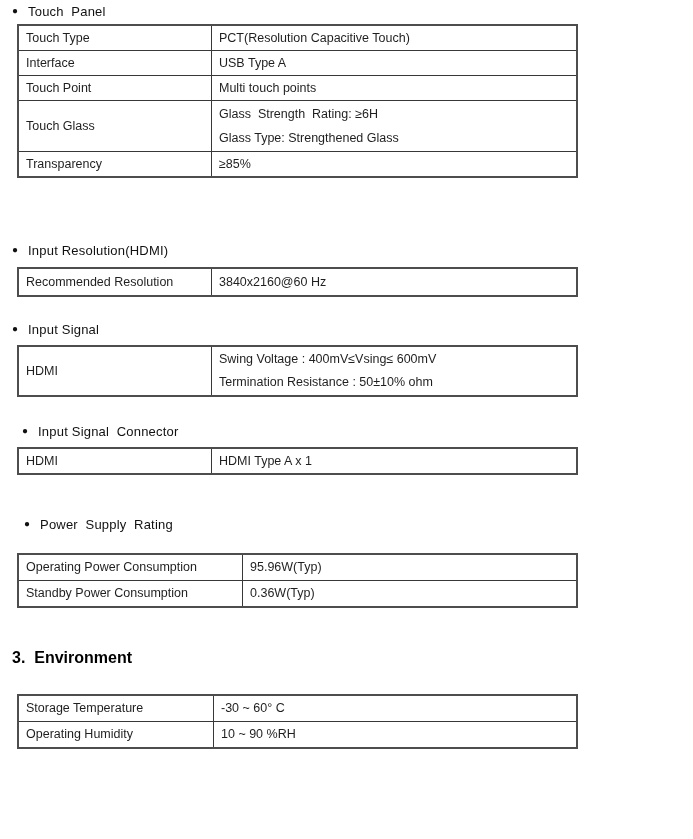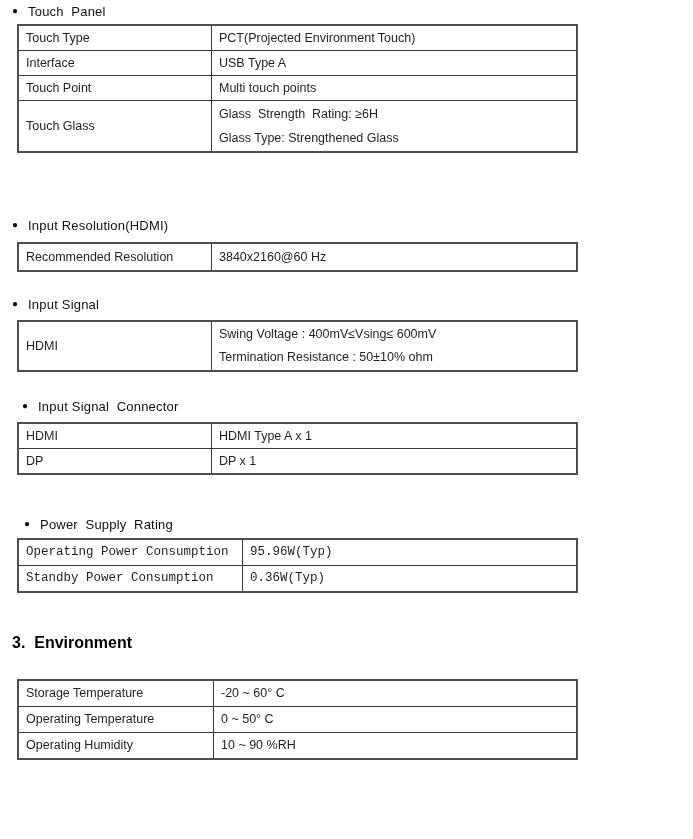--- a/index.html
+++ b/index.html
@@ -78,56 +78,60 @@
   
   .mt-h1   { margin-top: 4px; }
   .mt-t1   { margin-top: 4px; padding-left: 21px; }
   .mt-h2   { margin-top: 65px; }
   .mt-t2   { margin-top: 8px; }
   .mt-h3   { margin-top: 25px; }
   .mt-t3   { margin-top: 7px; }
   .mt-h4   { margin-top: 27px; margin-left: 22px; }
   .mt-t4   { margin-top: 7px; }
   .mt-h5   { margin-top: 42px; margin-left: 24px; }
-  .mt-t5   { margin-top: 5px; font-family: Liberation Mono, monospace; }
+  .mt-t5   { margin-top: 20px; }
   .mt-env  { margin-top: 40px; }
   .mt-t6   { margin-top: 26px; }
 </style>
 </head>
 <body>
 
 <div class="page">
 
   <div class="bullet-heading mt-h1">
     <span class="bullet">●</span>
     <span class="h-label">Touch  Panel</span>
   </div>
   <table class="spec w179 mt-t1">
     <tbody>
         <tr>
       <td class="c1 ws">Touch Type</td>
-      <td class="ws">PCT(Projected Environment Touch)</td>
+      <td class="ws">PCT(Resolution Capacitive Touch)</td>
     </tr>
     <tr>
       <td class="c1 ws">Interface</td>
       <td class="ws">USB Type A</td>
     </tr>
     <tr>
       <td class="c1 ws">Touch Point</td>
       <td class="ws">Multi touch points</td>
     </tr>
     <tr class="h49">
       <td class="c1 ws valign-bottom">Touch Glass</td>
       <td>
         <div class="line2-tall">
           <div class="ws">Glass  Strength  Rating: ≥6H</div>
           <div class="ws">Glass Type: Strengthened Glass</div>
         </div>
       </td>
     </tr>
+    <tr>
+      <td class="c1 ws">Transparency</td>
+      <td class="ws">≥85%</td>
+    </tr>
   </tbody>
     </table>
 
   <div class="bullet-heading mt-h2">
     <span class="bullet">●</span>
     <span class="h-label">Input Resolution(HDMI)</span>
   </div>
   <table class="spec w179 mt-t2">
     <tbody>
         <tr class="h26">
@@ -158,24 +162,20 @@
   <div class="bullet-heading mt-h4">
     <span class="bullet">●</span>
     <span class="h-label">Input Signal  Connector</span>
   </div>
   <table class="spec w179 mt-t4">
     <tbody>
         <tr>
       <td class="c1 ws">HDMI</td>
       <td class="ws">HDMI Type A x 1</td>
     </tr>
-    <tr>
-      <td class="c1 ws">DP</td>
-      <td class="ws">DP x 1</td>
-    </tr>
   </tbody>
     </table>
 
   <div class="bullet-heading mt-h5">
     <span class="bullet">●</span>
     <span class="h-label">Power  Supply  Rating</span>
   </div>
   <table class="spec w210 mt-t5">
     <tbody>
         <tr class="h25">
@@ -187,25 +187,21 @@
       <td class="ws">0.36W(Typ)</td>
     </tr>
   </tbody>
     </table>
 
   <div class="num-heading mt-env">3.  Environment</div>
   <table class="spec w181 mt-t6">
     <tbody>
         <tr class="h25">
       <td class="c1 ws">Storage Temperature</td>
-      <td class="ws">-20 ~ 60° C</td>
-    </tr>
-    <tr class="h25">
-      <td class="c1 ws">Operating Temperature</td>
-      <td class="ws">0 ~ 50° C</td>
+      <td class="ws">-30 ~ 60° C</td>
     </tr>
     <tr class="h25">
       <td class="c1 ws">Operating Humidity</td>
       <td class="ws">10 ~ 90 %RH</td>
     </tr>
   </tbody>
     </table>
 
 </div>
 

